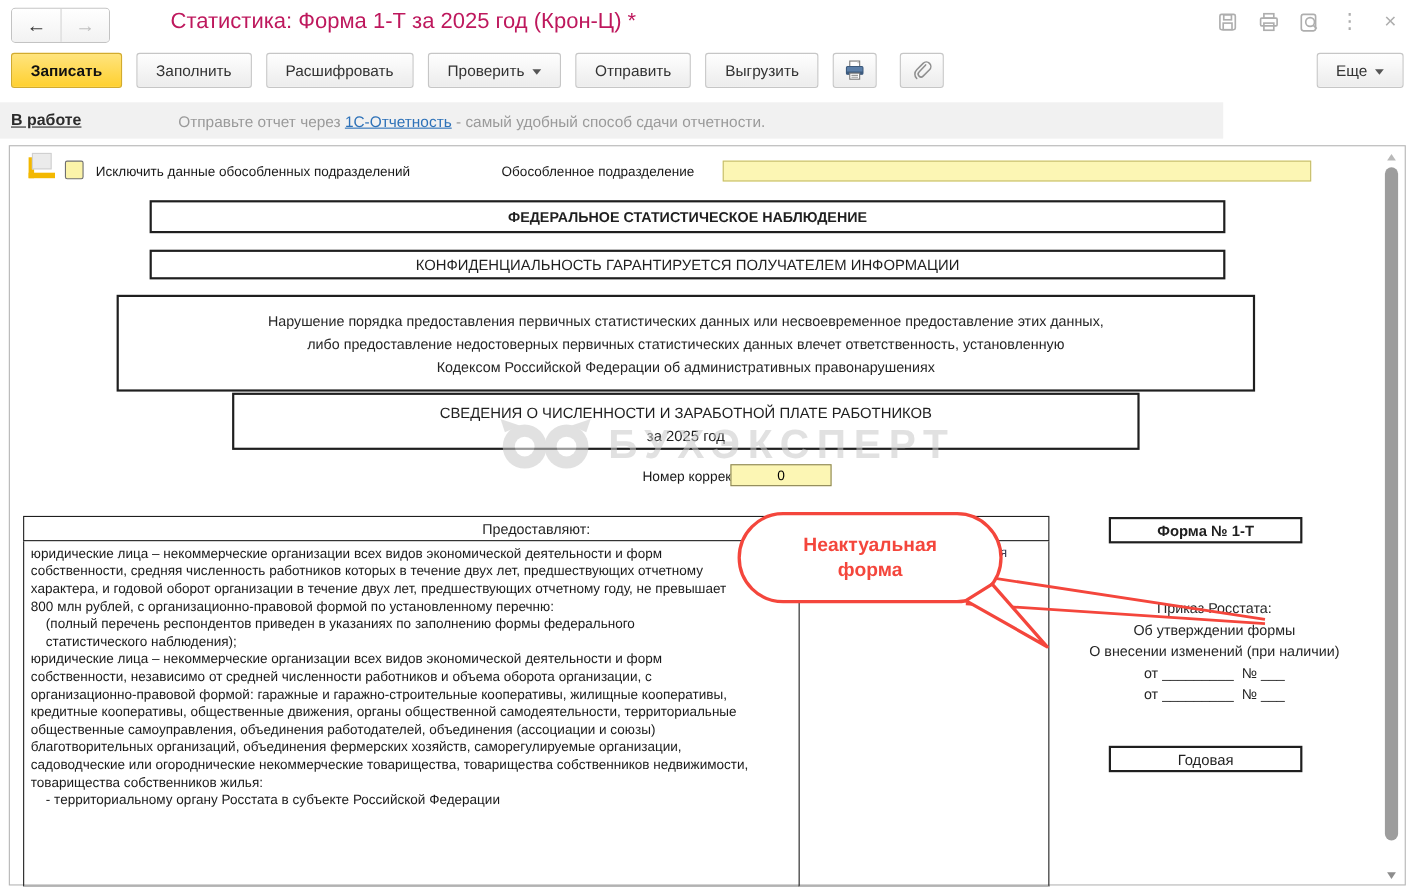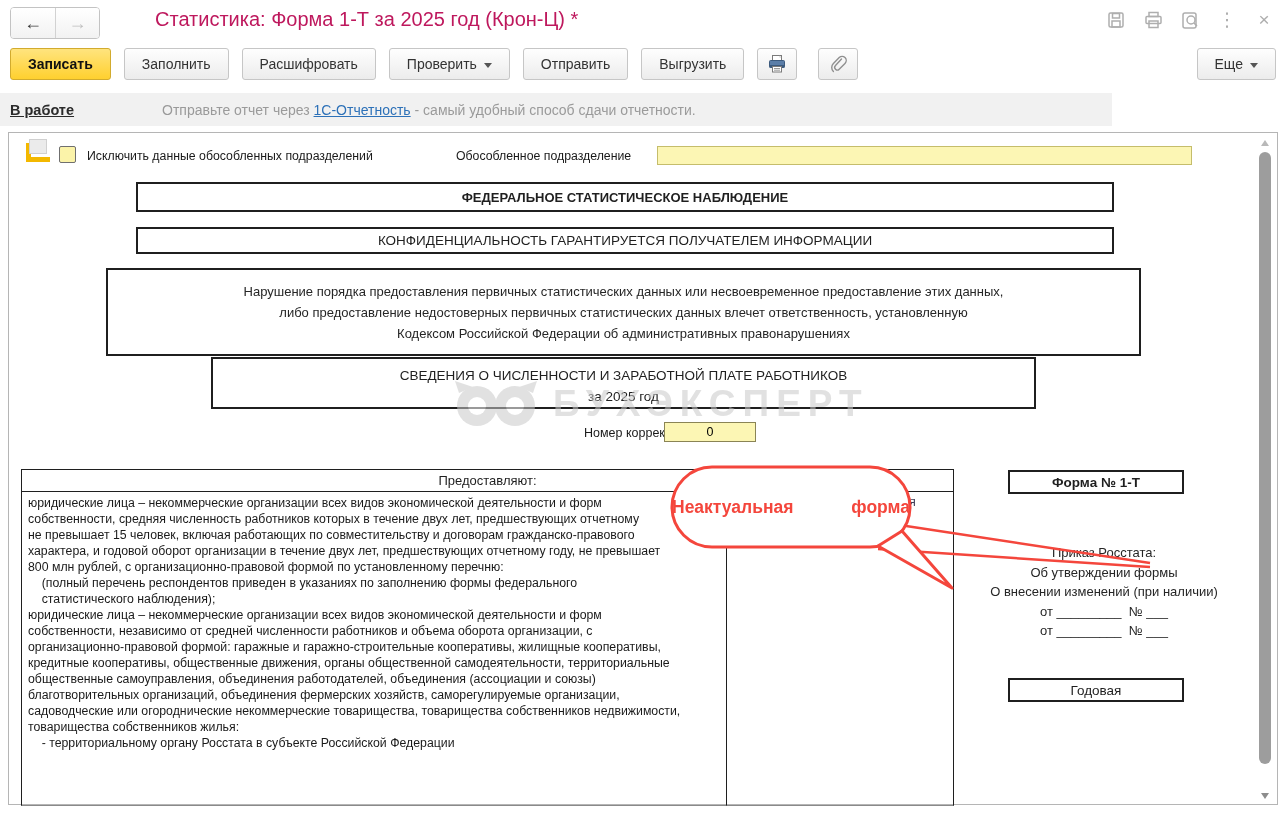--- a/index.html
+++ b/index.html
@@ -67,21 +67,21 @@
 
   
   .vscroll { position:absolute; right:5px; top:3px; width:14px; height:665px; }
   .vthumb { position:absolute; left:1px; top:16px; width:12px; height:612px; background:#9d9d9d; border-radius:6px; cursor:pointer; }
   .arr-up, .arr-dn { position:absolute; left:3px; width:0; height:0; border-left:4px solid transparent; border-right:4px solid transparent; cursor:pointer; }
   .arr-up { top:4px; border-bottom:6px solid #b9b9b9; }
   .arr-dn { bottom:2px; border-top:6px solid #8d8d8d; }
 
   
   .callout-svg { position:absolute; left:0; top:0; width:1286px; height:813px; z-index:10; pointer-events:none; }
-  .callout-text { position:absolute; left:672px; top:467px; width:238px; height:80px; z-index:11; display:flex; flex-direction:row; align-items:center; justify-content:space-between; pointer-events:none; }
+  .callout-text { position:absolute; left:672px; top:467px; width:238px; height:80px; z-index:11; display:flex; flex-direction:column; align-items:center; justify-content:center; pointer-events:none; }
   .callout-text div { font-size:17.5px; font-weight:bold; color:#f4463c; line-height:23px; white-space:nowrap; }
 </style>
 </head>
 <body>
 
 <div class="titlebar">
   <div class="navgroup">
     <div class="navbtn nav-back">
         <span>←</span>
       </div>
@@ -206,21 +206,20 @@
     <div class="fs135" style="line-height:21px;">за 2025 год</div>
   </div>
 
   <div class="lbl" style="left:575px; top:293px; font-size:12.5px;">Номер корректировки</div>
   <input class="yfield" style="left: 655px; top: 289px; width: 92px; height: 20px; text-align: center; border-color: rgb(138, 132, 85);" value="0">
 
   <div class="tbl-head">Предоставляют:</div>
   <div class="tbl-left">
       <div class="tbl-line">юридические лица – некоммерческие организации всех видов экономической деятельности и форм</div>
       <div class="tbl-line">собственности, средняя численность работников которых в течение двух лет, предшествующих отчетному</div>
-      <div class="tbl-line">не превышает 15 человек, включая работающих по совместительству и договорам гражданско-правового</div>
       <div class="tbl-line">характера, и годовой оборот организации в течение двух лет, предшествующих отчетному году, не превышает</div>
       <div class="tbl-line">800 млн рублей, с организационно-правовой формой по установленному перечню:</div>
       <div class="tbl-line">    (полный перечень респондентов приведен в указаниях по заполнению формы федерального</div>
       <div class="tbl-line">    статистического наблюдения);</div>
       <div class="tbl-line">юридические лица – некоммерческие организации всех видов экономической деятельности и форм</div>
       <div class="tbl-line">собственности, независимо от средней численности работников и объема оборота организации, с</div>
       <div class="tbl-line">организационно-правовой формой: гаражные и гаражно-строительные кооперативы, жилищные кооперативы,</div>
       <div class="tbl-line">кредитные кооперативы, общественные движения, органы общественной самодеятельности, территориальные</div>
       <div class="tbl-line">общественные самоуправления, объединения работодателей, объединения (ассоциации и союзы)</div>
       <div class="tbl-line">благотворительных организаций, объединения фермерских хозяйств, саморегулируемые организации,</div>

